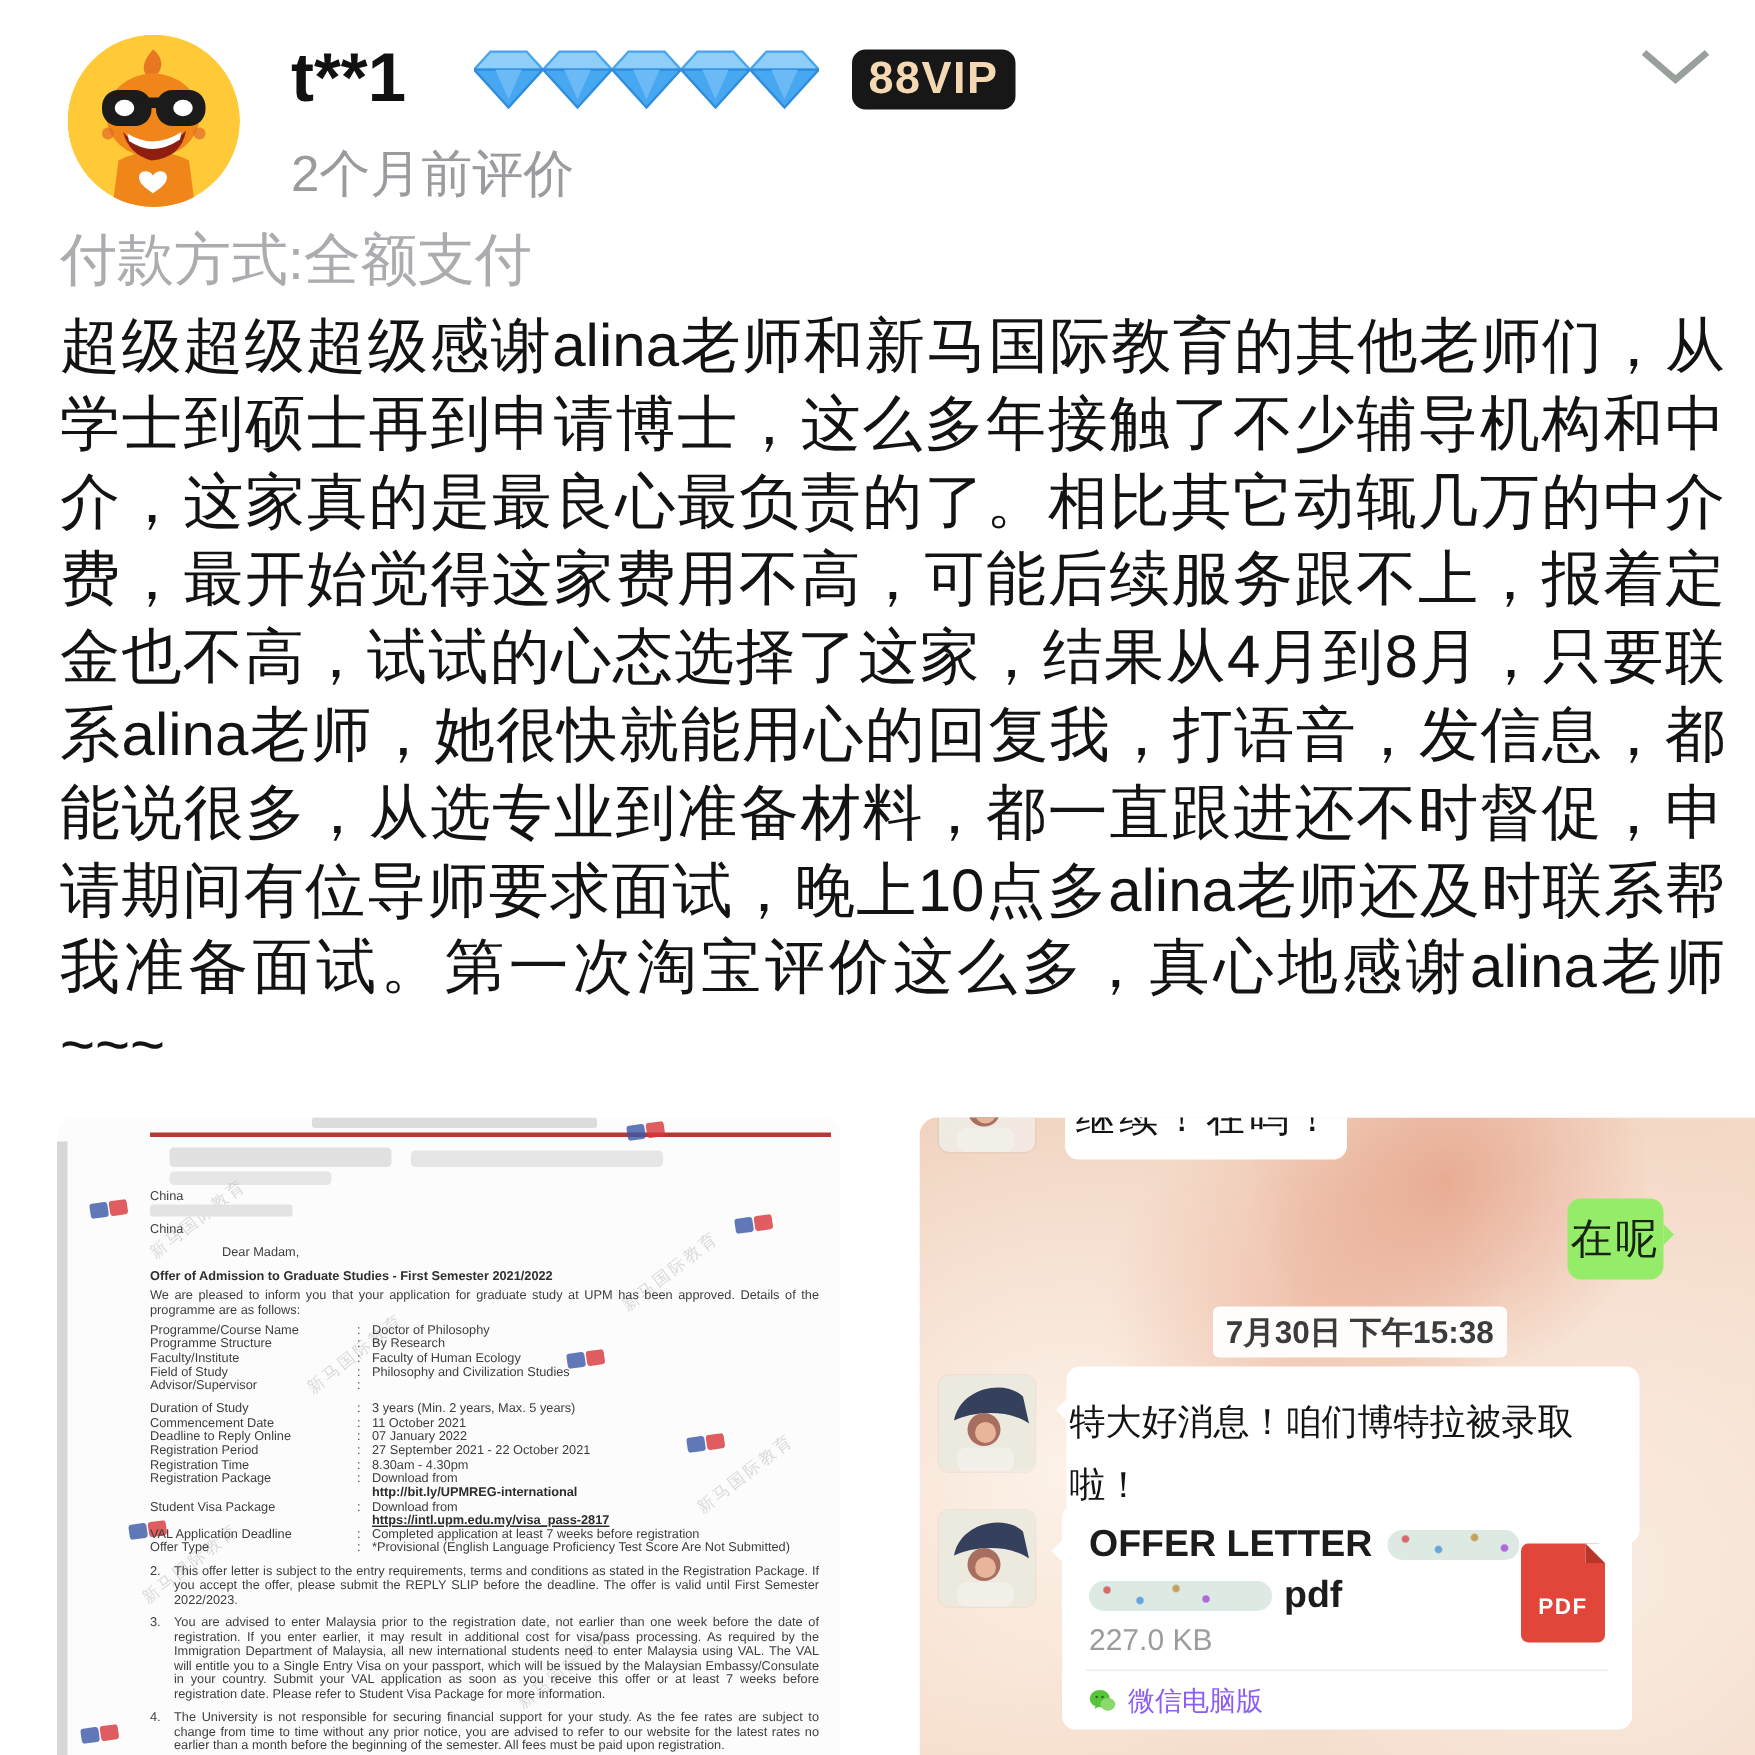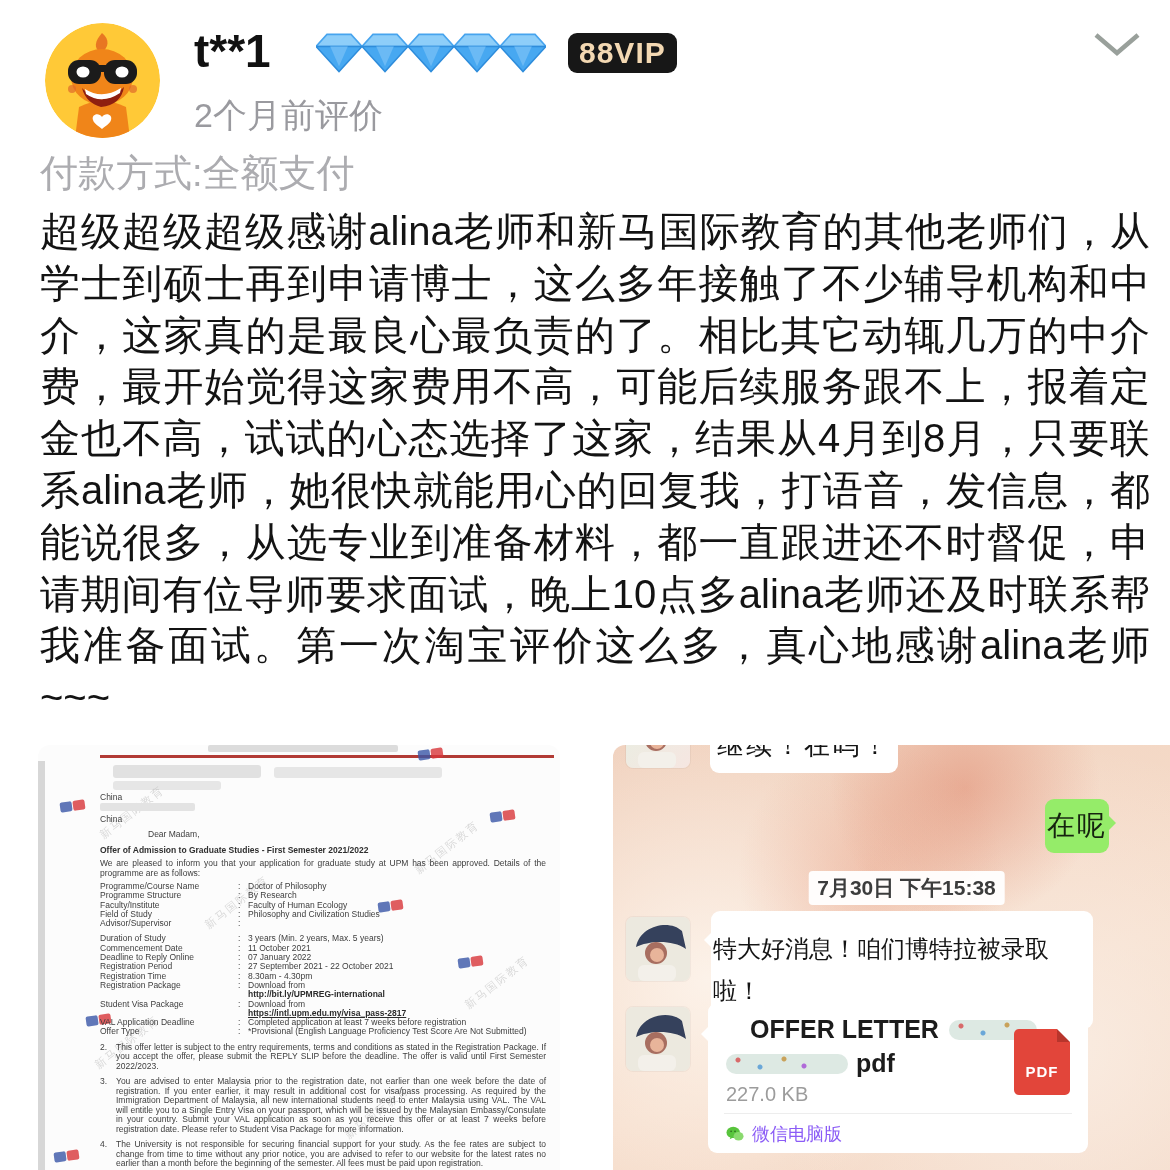--- a/index.html
+++ b/index.html
@@ -66,21 +66,21 @@
   .wx-avatar{position:absolute;width:64px;height:64px;border-radius:7px;overflow:hidden;box-shadow:0 0 0 1px rgba(0,0,0,.04);}
   .wx-bubble{position:absolute;background:#fff;border-radius:9px;color:#141414;}
   .wx-bubble.left:before{content:"";position:absolute;left:-7px;top:22px;border:7px solid transparent;border-right-color:#fff;border-left:0;}
   .bubble-top{left:97px;top:-45px;width:188px;height:73px;display:flex;align-items:flex-end;justify-content:center;padding-bottom:10px;box-sizing:border-box;font-size:26px;letter-spacing:3px;}
   .bubble-green{position:absolute;left:432px;top:39px;background:#95EC69;color:#15230f;border-radius:9px;padding:8px 2px;font-size:28px;letter-spacing:2px;margin-top:15px;}
   .bubble-green:after{content:"";position:absolute;right:-7px;top:17px;border:7px solid transparent;border-left-color:#95EC69;border-right:0;}
   .wx-timestamp{position:absolute;left:50%;transform:translateX(-50%);top:126px;background:rgba(255,255,255,.95);color:#3c3c3c;font-size:21px;font-weight:600;padding:3px 9px;border-radius:4px;white-space:nowrap;}
   .bubble-msg{left:98px;top:166px;width:382px;box-sizing:border-box;padding:17px 2px;font-size:24px;line-height:42px;}
   .wx-card{position:absolute;left:95px;top:258px;width:380px;height:150px;background:#fff;border-radius:9px;}
   .wx-card:before{content:"";position:absolute;left:-7px;top:24px;border:7px solid transparent;border-right-color:#fff;border-left:0;}
-  .card-line1{position:absolute;left:18px;top:12px;font-size:25px;font-weight:700;color:#1c1c1c;display:flex;align-items:center;margin-left:24px;}
+  .card-line1{position:absolute;left:18px;top:12px;font-size:25px;font-weight:700;color:#1c1c1c;display:flex;align-items:center;}
   .card-line2{position:absolute;left:18px;top:46px;font-size:25px;font-weight:700;color:#1c1c1c;display:flex;align-items:center;}
   .blur-patch{display:inline-block;height:20px;border-radius:10px;background:
       radial-gradient(circle 2px at 12px 6px,#d86a6a 2px,transparent 3px),
       radial-gradient(circle 2px at 34px 13px,#6aa7d8 2px,transparent 3px),
       radial-gradient(circle 2px at 58px 5px,#c9a25a 2px,transparent 3px),
       radial-gradient(circle 2px at 78px 12px,#b06ad8 2px,transparent 3px),
       #dde9e3;}
   .bp1{width:88px;margin-left:10px;}
   .bp2{width:122px;margin-right:8px;}
   .card-size{position:absolute;left:18px;top:80px;font-size:20px;color:#9C9C9C;}

